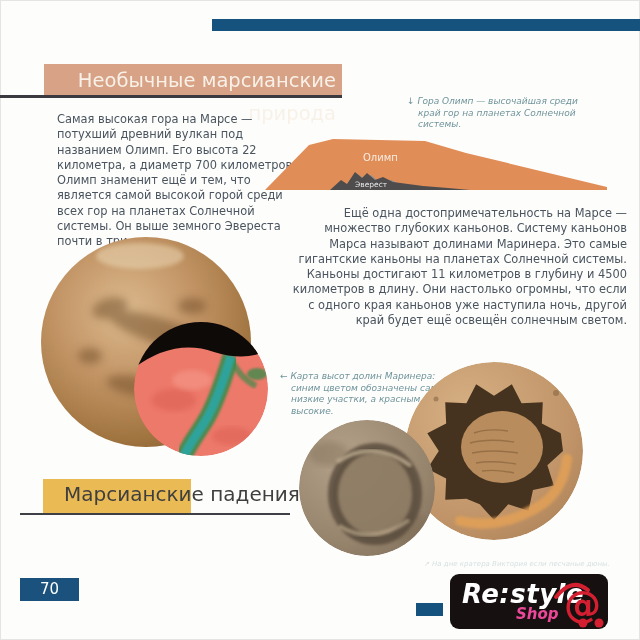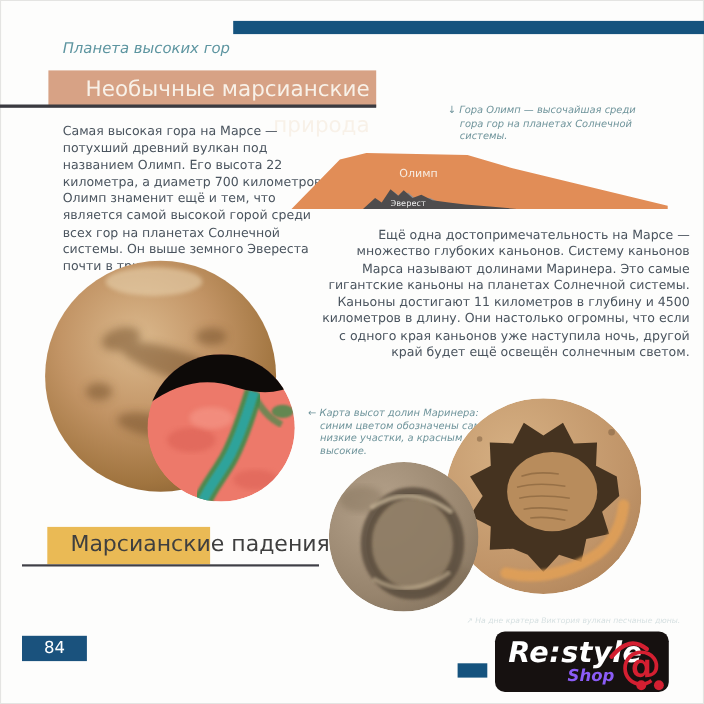--- a/index.html
+++ b/index.html
@@ -32,41 +32,40 @@
   .smiley{left:299px;top:420px;z-index:5;}
   .goldbox{left:43px;top:479px;width:148px;height:34px;background:#eaba55;}
   .sec2-title{left:64px;top:482px;font-size:20px;color:#3f3f3f;}
   .rule2{left:20px;top:513px;width:270px;height:2px;background:#3f3f46;}
   .pagebadge{left:20px;top:578px;width:59px;height:23px;background:#1a527d;
              color:#fff;font-size:15px;line-height:23px;text-align:center;}
   .minibar{left:416px;top:603px;width:27px;height:13px;background:#15537e;}
   .logo{left:450px;top:574px;width:158px;height:55px;background:#161110;border-radius:9px;z-index:10;}
   .logo-restyle{position:absolute;left:12px;top:5px;color:#fff;font-size:26px;
                 font-style:italic;font-weight:bold;letter-spacing:0.5px;}
-  .logo-shop{position:absolute;left:66px;top:31px;color:#8b5cf6;font-size:15px;
+  .logo-shop{position:absolute;left:66px;top:31px;color:#ec4899;font-size:15px;
              font-style:italic;font-weight:bold;}
   .logo-cart{position:absolute;left:102px;top:1px;}
 </style>
 </head>
 <body>
 
 <div class="page">
 
   <div class="abs topbar"></div>
 
-  <div class="abs running-head">Планета высоких гор</div>
 
   <div class="abs banner">
     <span>Необычные марсианские природа</span>
   </div>
   <div class="abs rule1"></div>
 
   <p class="abs body-text para1">Самая высокая гора на Марсе — потухший древний вулкан под названием Олимп. Его высота 22 километра, а диаметр 700 километров. Олимп знаменит ещё и тем, что является самой высокой горой среди всех гор на планетах Солнечной системы. Он выше земного Эвереста почти в три раза.</p>
 
-  <p class="abs cap cap-diagram">↓ Гора Олимп — высочайшая среди гора гор на планетах Солнечной системы.</p>
+  <p class="abs cap cap-diagram">↓ Гора Олимп — высочайшая среди край гор на планетах Солнечной системы.</p>
 
   <svg class="abs diagram" width="358" height="64" viewBox="0 0 358 64">
     <polygon fill="#e18d57" points="2,62 46,17 70,11 162,13 203,25 344,59 344,62"></polygon>
     <polygon fill="#8f8f92" points="86,62 95,46 102,52 108,47 116,54 128,52 140,58 150,62"></polygon>
     <polygon fill="#4e4c4d" points="67,62 78,52 84,56 92,44 99,50 104,45 112,52 120,49 130,54 145,56 160,58 185,60 207,62"></polygon>
     <text x="100" y="33" font-size="10" fill="#f7ede3">Олимп</text>
     <text x="92" y="59" font-size="7.5" fill="#ececec">Эверест</text>
   </svg>
 
   <p class="abs body-text para2">Ещё одна достопримечательность на Марсе — множество глубоких каньонов. Систему каньонов Марса называют долинами Маринера. Это самые гигантские каньоны на планетах Солнечной системы. Каньоны достигают 11 километров в глубину и 4500 километров в длину. Они настолько огромны, что если с одного края каньонов уже наступила ночь, другой край будет ещё освещён солнечным светом.</p>
@@ -192,24 +191,24 @@
       <ellipse cx="76" cy="74" rx="42" ry="46" fill="none" stroke="#57493a" stroke-width="10" opacity="0.8" filter="url(#sb1)"></ellipse>
       <path d="M38,42 Q74,18 112,46" stroke="#cfbd9f" stroke-width="4" fill="none" opacity="0.7" filter="url(#sb1)"></path>
       <path d="M40,106 Q74,126 110,100" stroke="#c9b697" stroke-width="4" fill="none" opacity="0.6" filter="url(#sb1)"></path>
     </g>
   </svg>
 
   <div class="abs goldbox"></div>
   <div class="abs sec2-title">Марсианские падения</div>
   <div class="abs rule2"></div>
 
-  <p class="abs cap cap-faint">↗ На дне кратера Виктория вулкан песчаные дюны.</p>
+  <p class="abs cap cap-faint">↗ На дне кратера Виктория если песчаные дюны.</p>
 
   <div class="abs pagebadge">
-    <span>84</span>
+    <span>70</span>
   </div>
   <div class="abs minibar"></div>
 
   <div class="abs logo">
     <span class="logo-restyle">Re:style</span>
     <span class="logo-shop">Shop</span>
     <svg class="logo-cart" width="56" height="53" viewBox="0 0 56 53">
       <path d="M4,22 Q20,2 36,15" stroke="#d41f31" stroke-width="4" fill="none" stroke-linecap="round"></path>
       <text x="12" y="42" font-size="37" font-weight="bold" fill="#d41f31">@</text>
       <circle cx="31" cy="48" r="4.5" fill="#d41f31"></circle>

